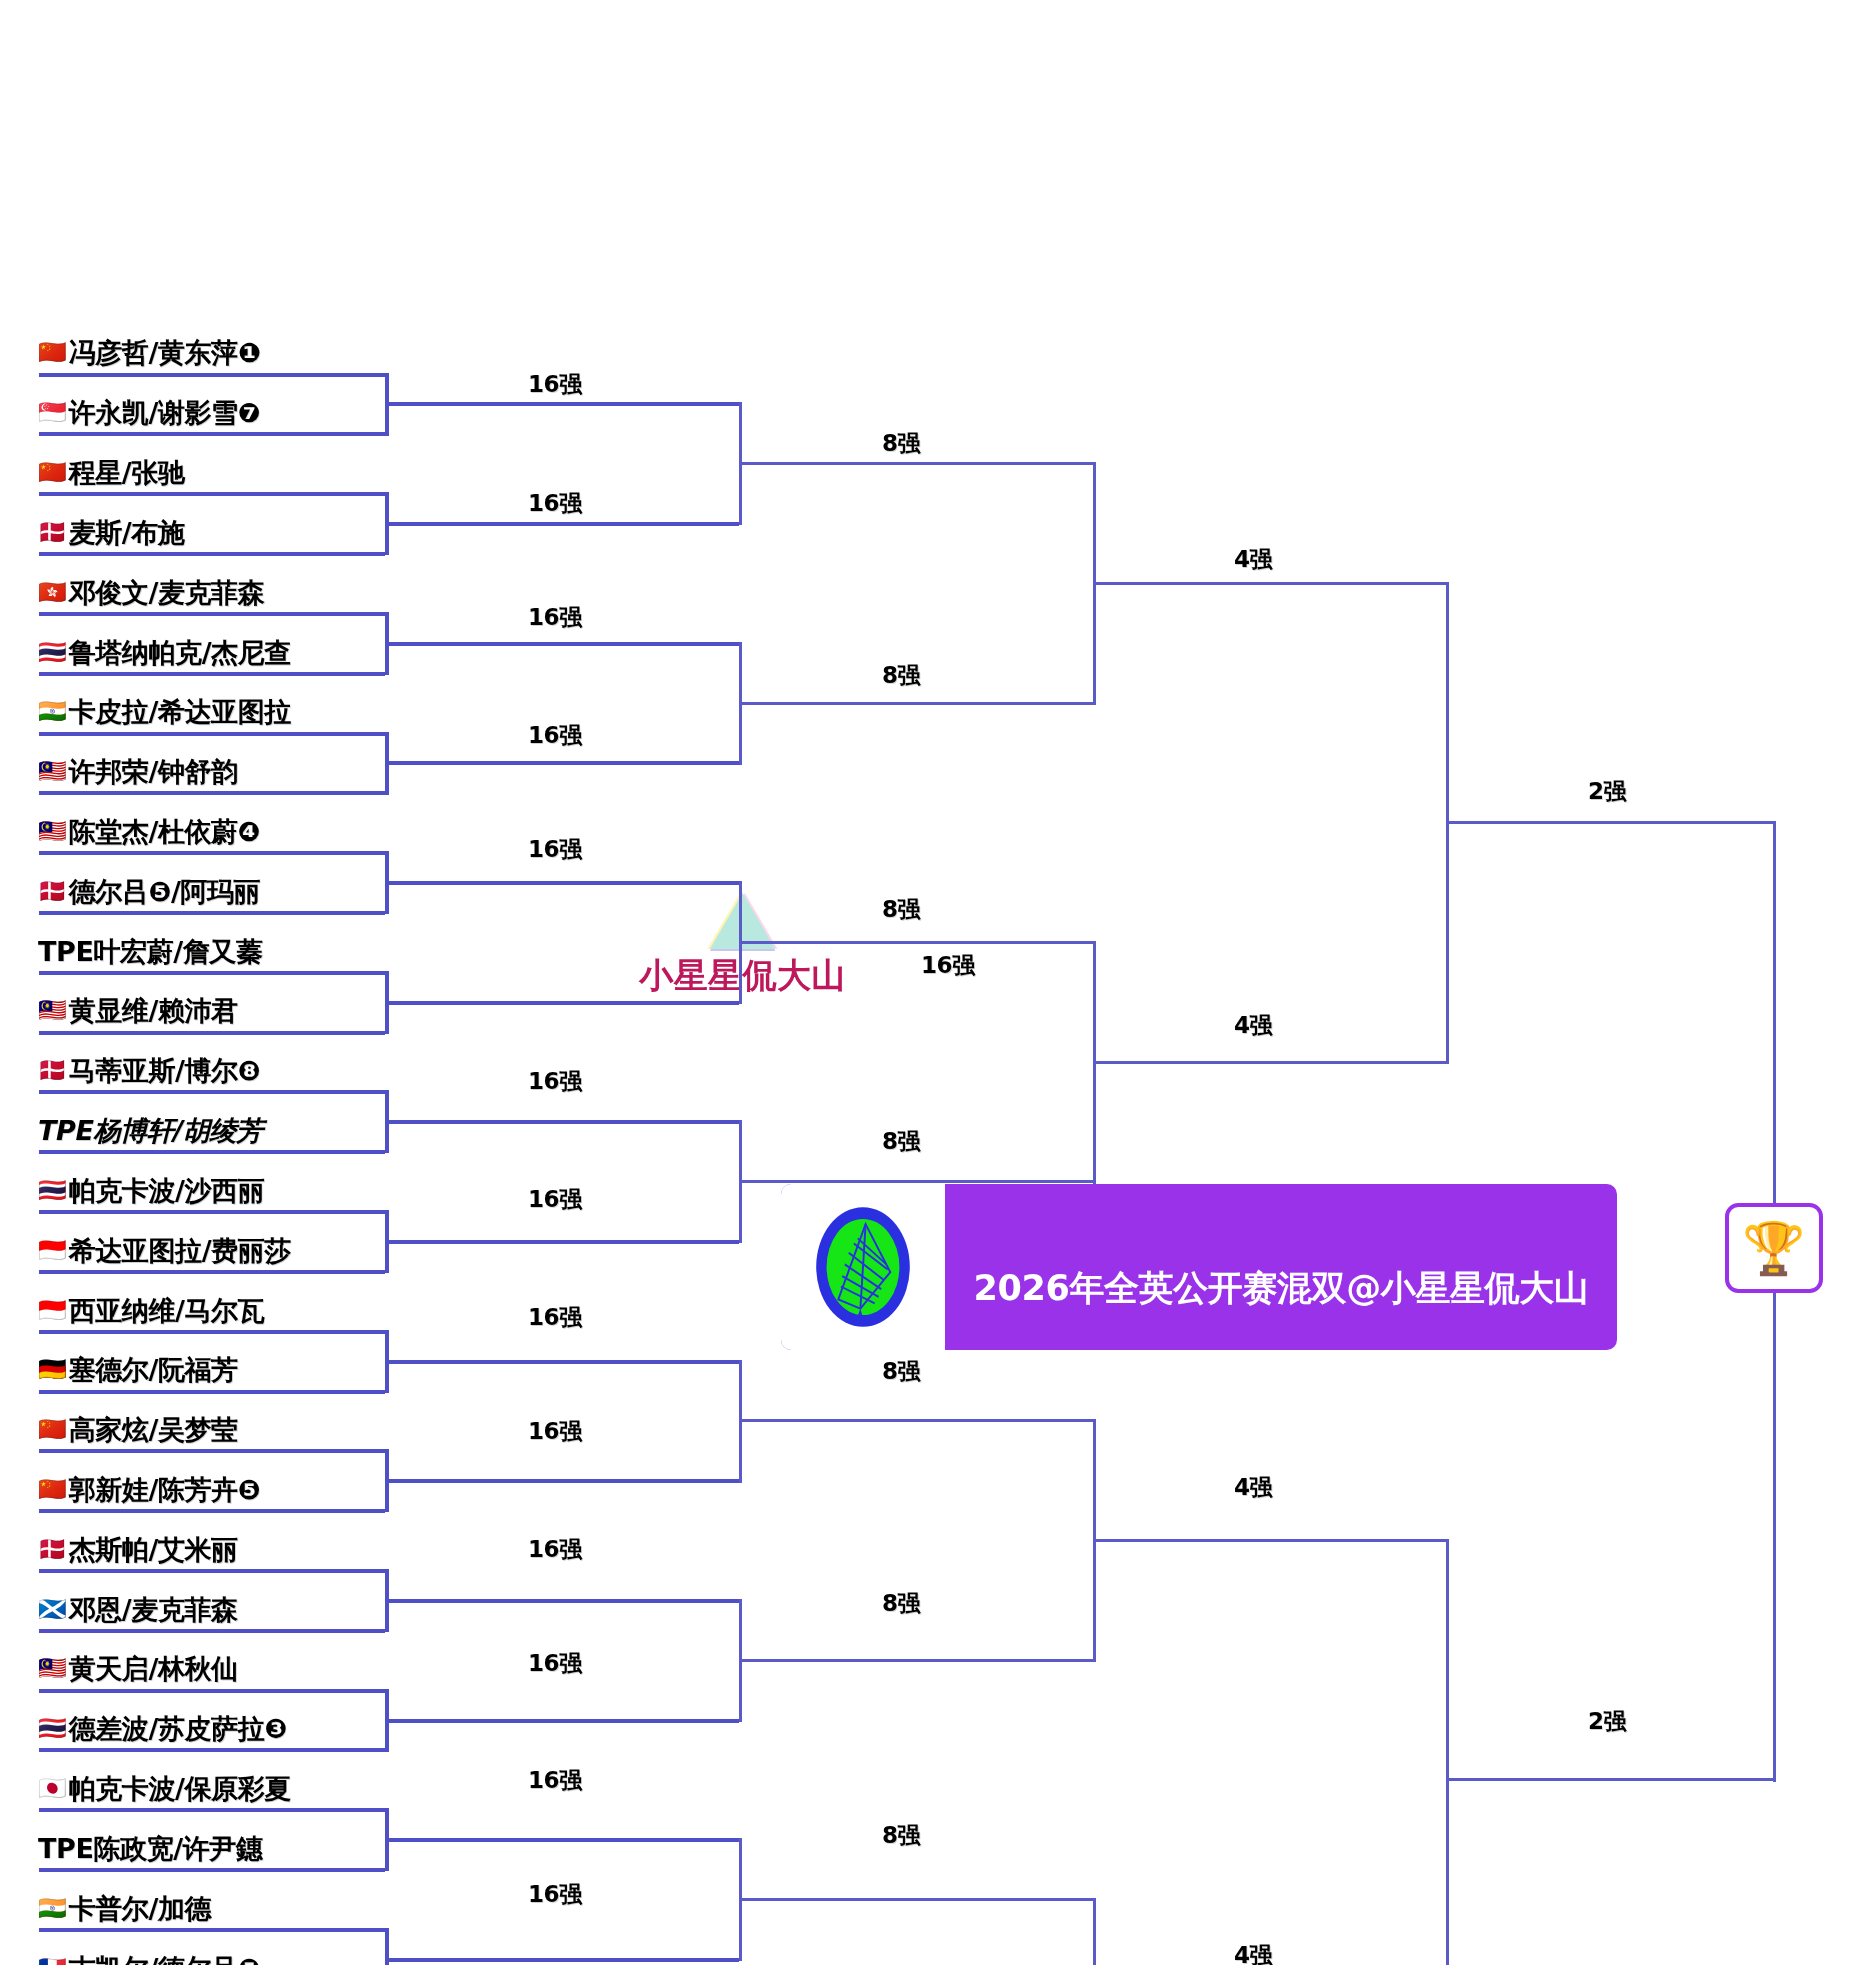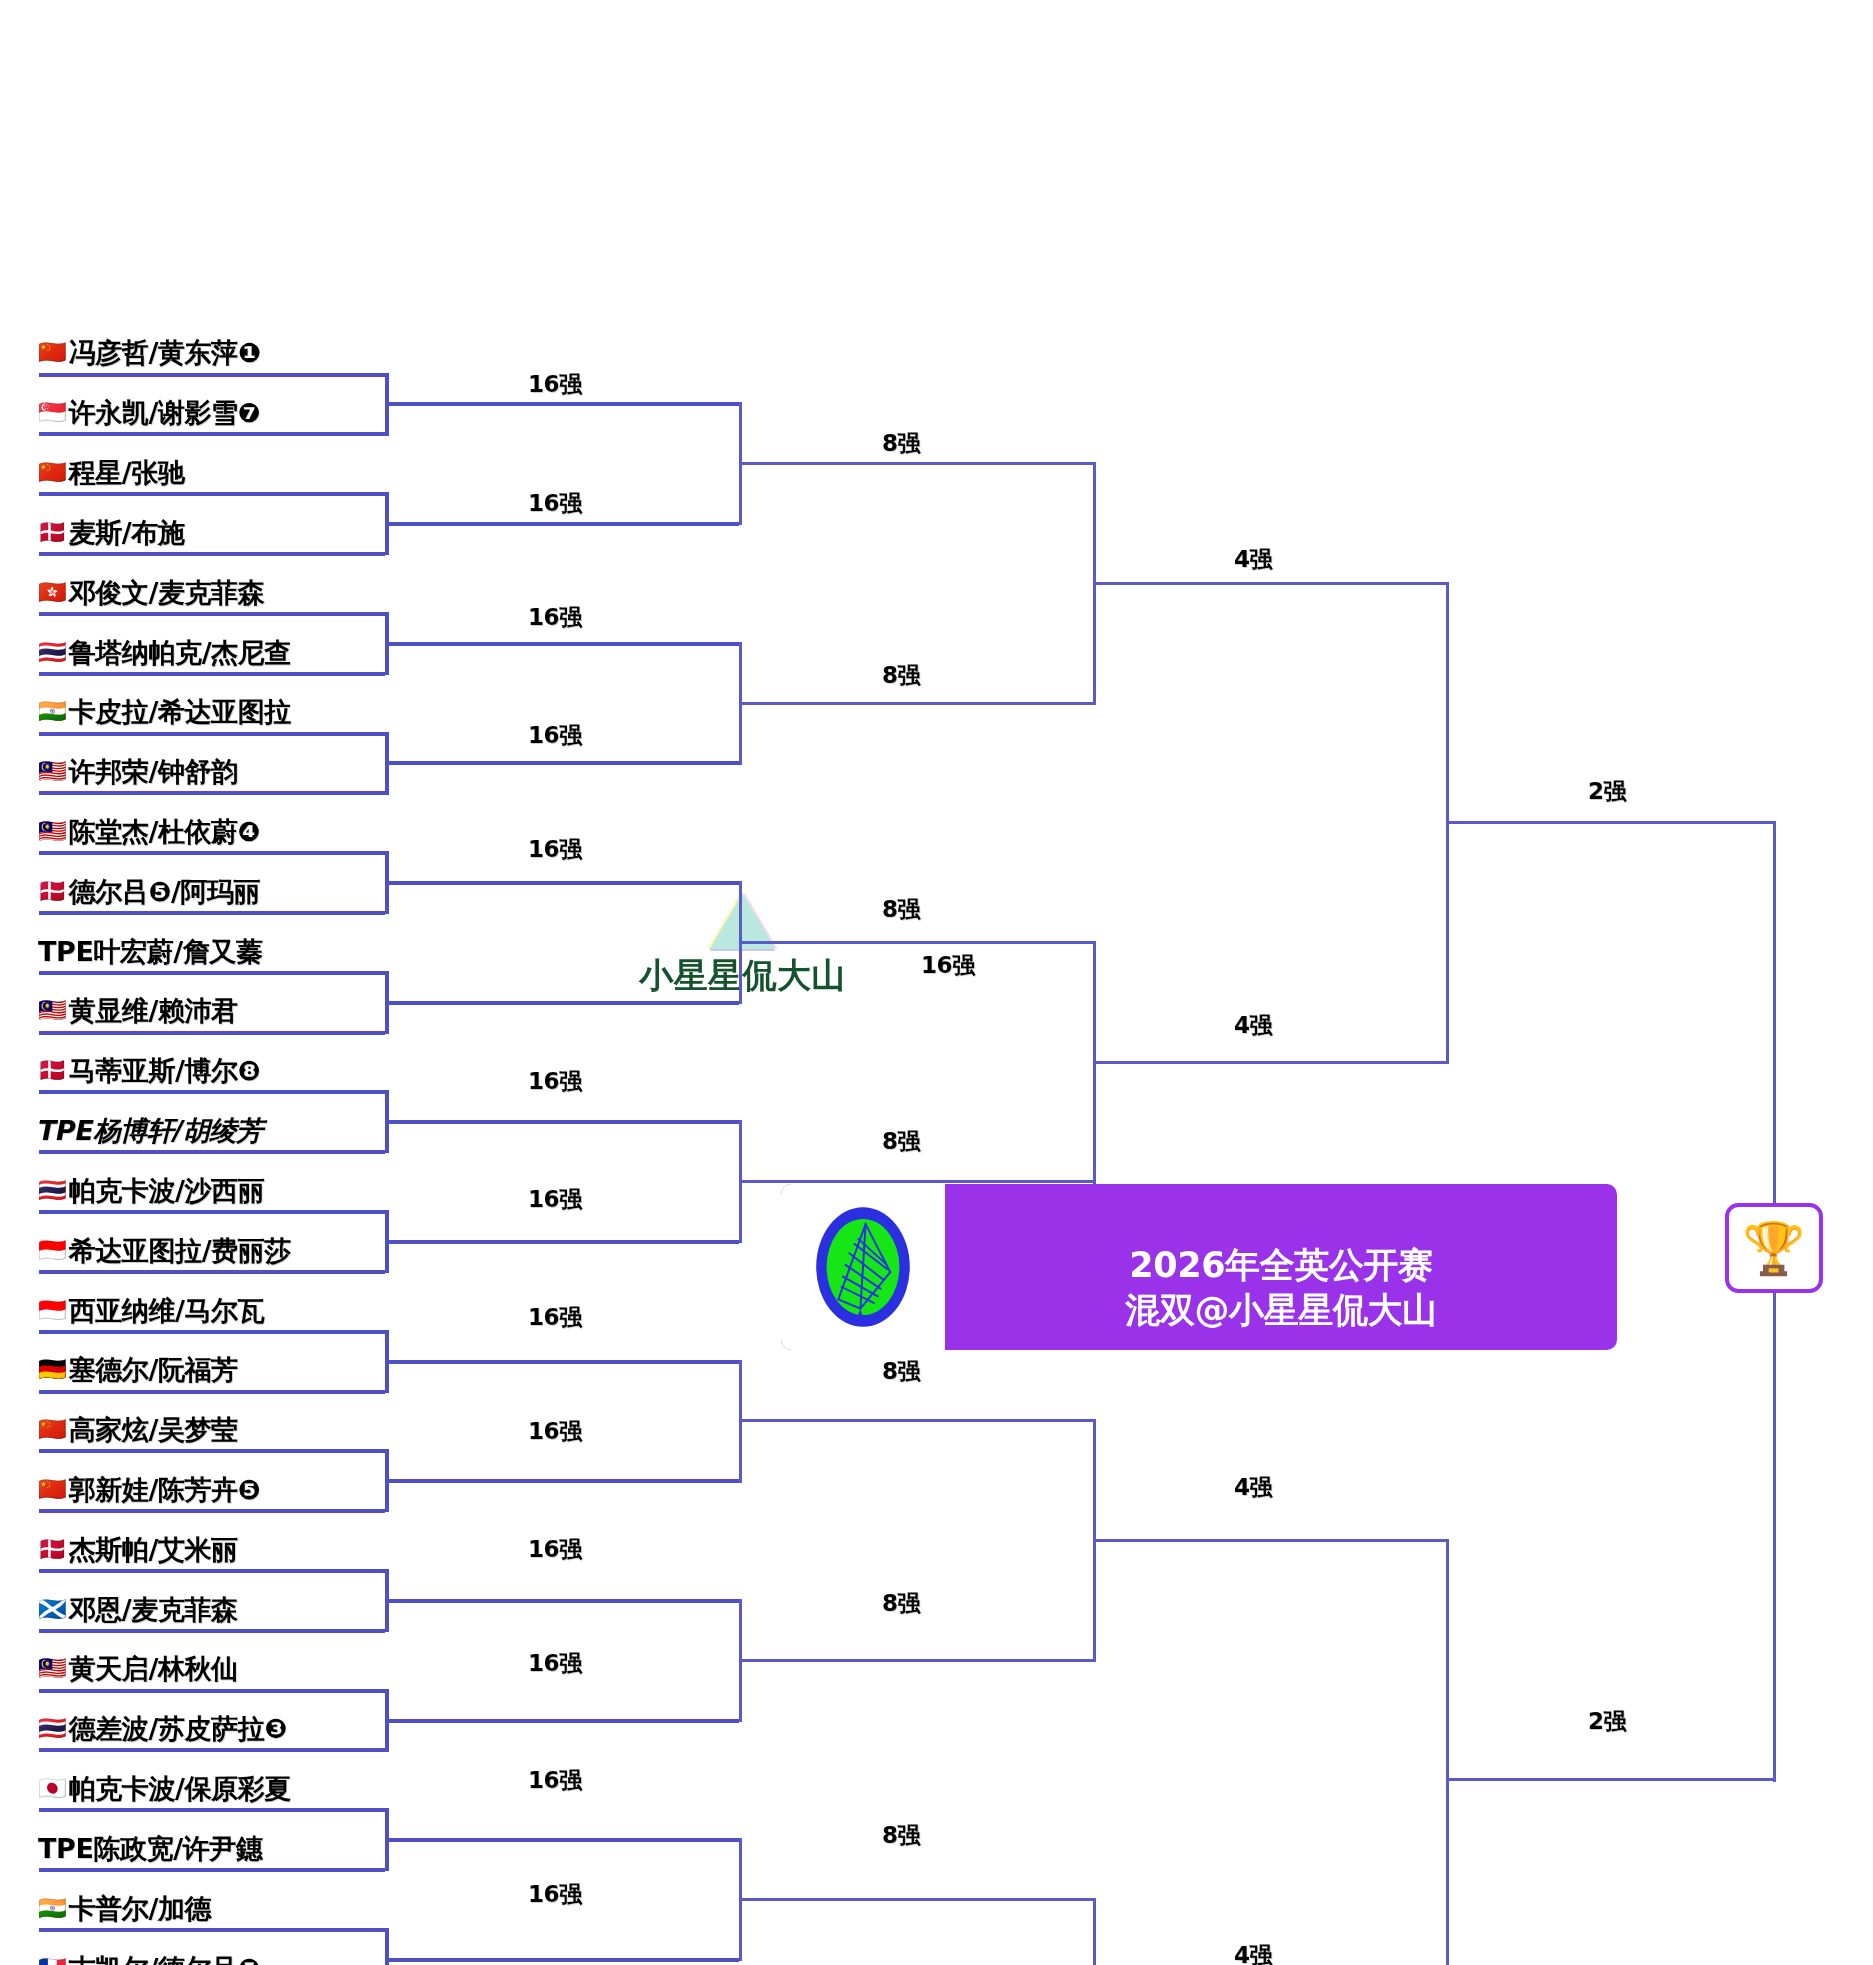--- a/index.html
+++ b/index.html
@@ -68,21 +68,21 @@
   #watermark .wm-star{
     font-size:83px;
     line-height:.9;
     color:#b9e8df;
     text-shadow: 2.4px 0 0 #ffd6ef, -2.4px 0 0 #fdf4b0, 0 2px 0 #c9c7f2;
     font-family:"DejaVu Sans",sans-serif;
   }
   #watermark .wm-text{
     font-size:34px;
     font-weight:700;
-    color:#14532d;
+    color:#be185d;
     letter-spacing:0.4px;
     margin-top:-5.5px;
     font-family:"DejaVu Sans","Liberation Sans",sans-serif;
   }
 
   
   #brand-card{
     position:absolute;
     left:781px; top:1184px;
     width:836px; height:166px;
@@ -94,21 +94,21 @@
     box-sizing:border-box;
   }
   #brand-logo-box{
     width:164px;
     background:#ffffff;
     display:flex;align-items:center;justify-content:center;
     flex:0 0 164px;
   }
   #brand-text{
     flex:1;
-    display:flex;flex-direction:column;
+    display:flex;flex-direction:row;
     align-items:center;justify-content:center;
     padding:0 0;
     margin-top:42px;
   }
   #brand-text div{
     color:#ffffff;
     font-size:35px;
     font-weight:700;
     letter-spacing:-0.4px;
     line-height:1.28;

